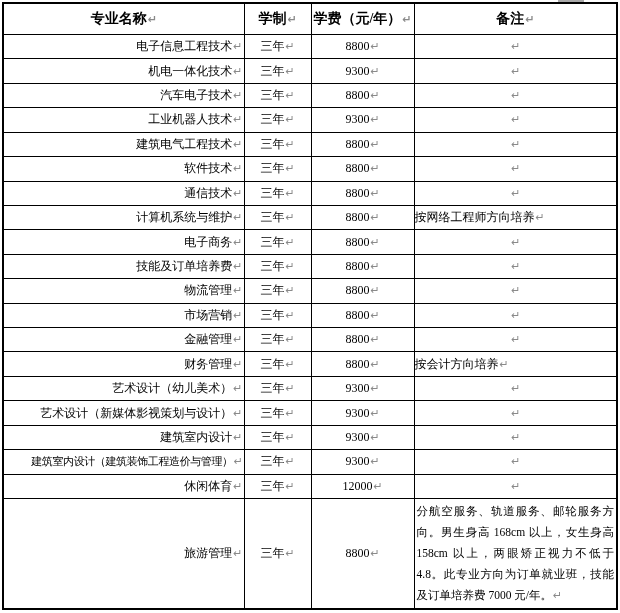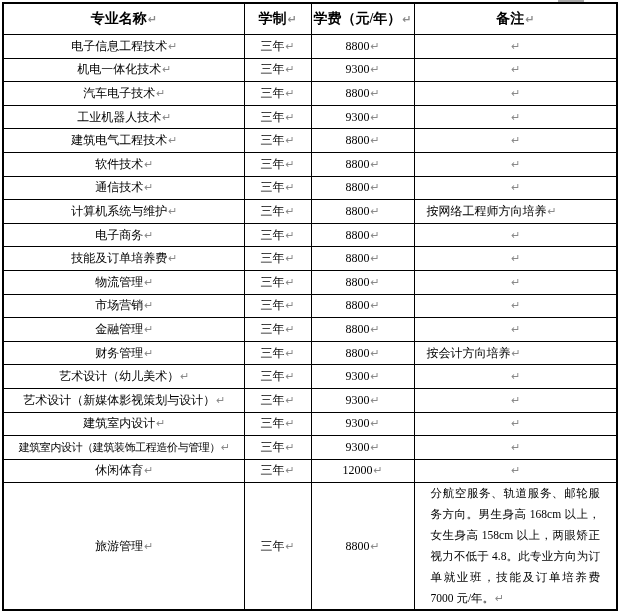--- a/index.html
+++ b/index.html
@@ -24,29 +24,29 @@
     vertical-align:middle;
   }
   th{
     font-size:14px;font-weight:bold;text-align:center;height:30px;
   }
   td{
     font-size:12px;line-height:15px;
   }
   tr.row-normal{height:23.6px;}
   tr.row-tall{height:104px;}
-  .c-major{text-align:center;padding-left:2px;white-space:nowrap;margin-left:11px;}
+  .c-major{text-align:right;padding-left:2px;white-space:nowrap;margin-left:11px;}
   tr.condensed .c-major{font-size:11px;letter-spacing:-0.4px;}
   .c-center{text-align:center;white-space:nowrap;}
   .c-remark-empty{text-align:center;}
-  .c-remark-text{text-align:left;padding-left:12px;white-space:nowrap;}
+  .c-remark-text{text-align:left;padding-left:0;white-space:nowrap;}
   .c-remark-long{
     text-align:justify;text-justify:inter-character;
     font-size:11.5px;line-height:21px;
-    padding:0 16px;white-space:normal;
+    padding:0 2px;white-space:normal;
   }
   .mark{
     color:#8a8a8a;
     font-family:"DejaVu Sans",sans-serif;
     font-size:11px;
     padding-left:1px;
   }
   .c-remark-long .mark{font-size:11px;}
 </style>
 </head>

